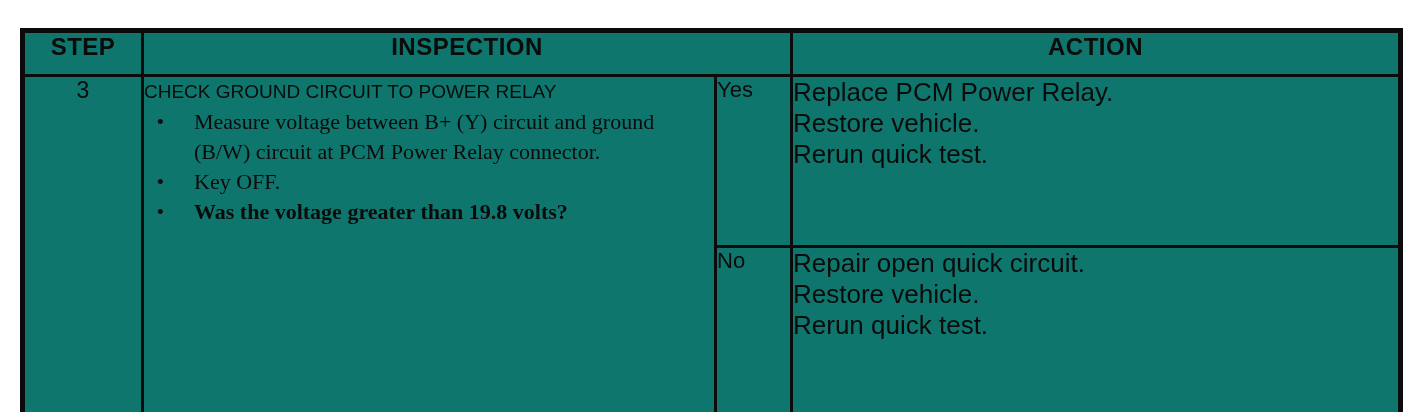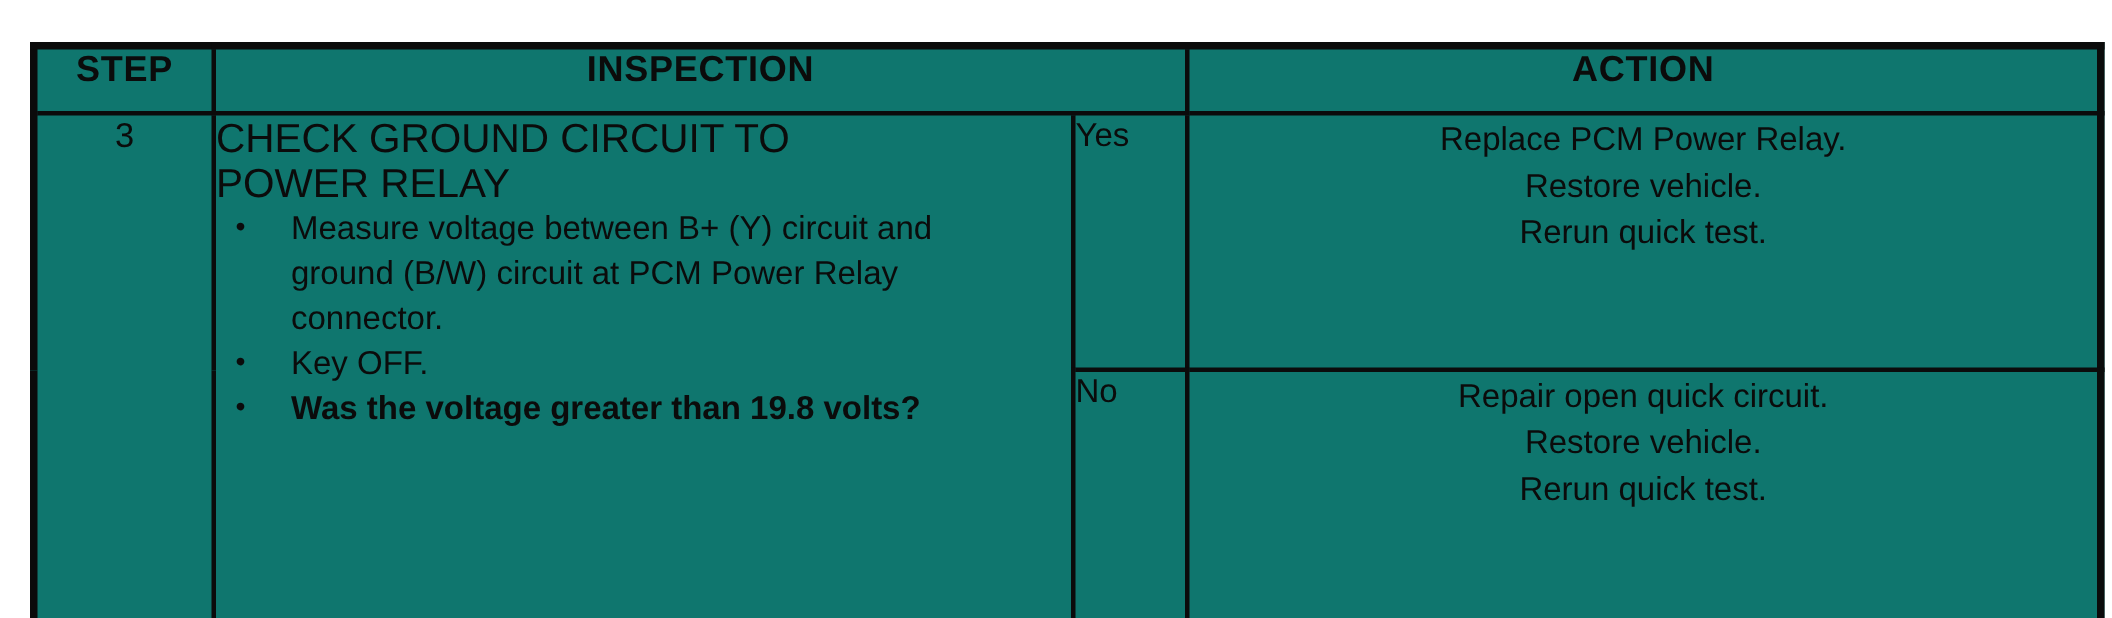--- a/index.html
+++ b/index.html
@@ -56,50 +56,49 @@
     text-align: center;
     font-size: 23px;
     padding-top: 9px;
   }
   td.insp-cell {
     padding: 8px 4px 0 6px;
     font-size: 22px;
     line-height: 30px;
   }
   .insp-title {
-    font-size: 27px;
+    font-size: 19px;
     width: 490px;
   }
   ul.bullets {
     margin: 0;
     padding: 0;
     list-style: none;
   }
   ul.bullets li { display: flex; }
   .bullet-dot {
     box-sizing: border-box;
     width: 50px;
     padding-left: 13px;
     font-size: 19px;
     line-height: 30px;
     flex: 0 0 auto;
   }
-  .bullet-text { width: 468px; }
+  .bullet-text { width: 468px; font-family: Liberation Serif, serif; }
   li.bold .bullet-text { font-weight: bold; }
 
   td.verdict-cell {
     text-align: left;
     font-size: 22px;
     padding-top: 8px;
   }
   td.action-cell {
     padding: 8px 6px 0 11px;
-    font-size: 22px;
+    font-size: 26px;
     line-height: 31px;
-    text-align: center;
   }
 </style>
 </head>
 <body>
 
 <div class="page">
   <table class="diag">
     <colgroup>
       <col style="width:120px">
       <col style="width:573px">

